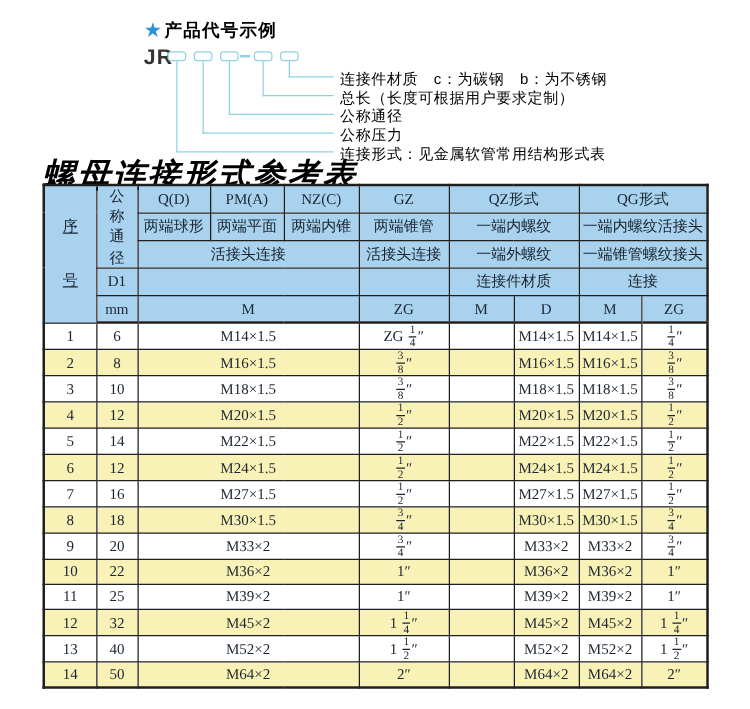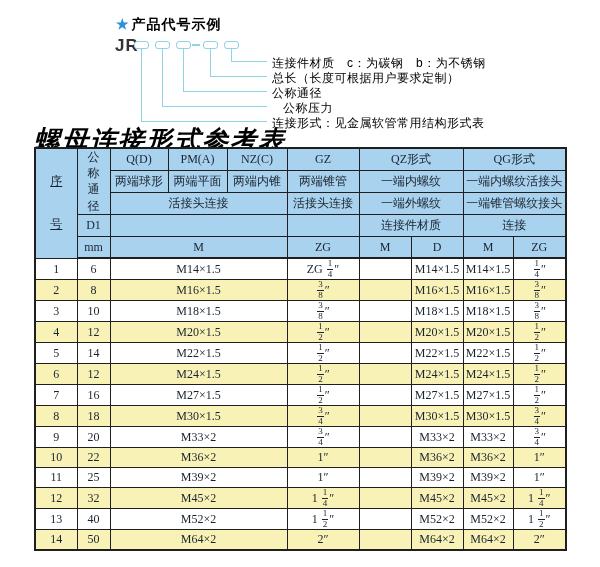--- a/index.html
+++ b/index.html
@@ -97,21 +97,21 @@
 
 <div class="connector" style="left:231px;width:36px;height:13px;"></div>
 <div class="connector" style="left:210px;width:57px;height:28px;"></div>
 <div class="connector" style="left:183px;width:84px;height:43px;"></div>
 <div class="connector" style="left:162px;width:105px;height:58px;"></div>
 <div class="connector" style="left:141px;width:126px;height:73px;"></div>
 
 <div class="diagram-label" style="top:55px;">连接件材质　c：为碳钢　b：为不锈钢</div>
 <div class="diagram-label" style="top:70px;">总长（长度可根据用户要求定制）</div>
 <div class="diagram-label" style="top:85px;">公称通径</div>
-<div class="diagram-label" style="top:100px;margin-left:11px;">公称压力</div>
+<div class="diagram-label" style="top:100px;">公称压力</div>
 <div class="diagram-label" style="top:115px;">连接形式：见金属软管常用结构形式表</div>
 
 <div class="table-title">螺母连接形式参考表</div>
 
 <table class="ref">
   <colgroup>
     <col style="width:42px">
       <col style="width:33px">
       <col style="width:58px">
       <col style="width:59px">

